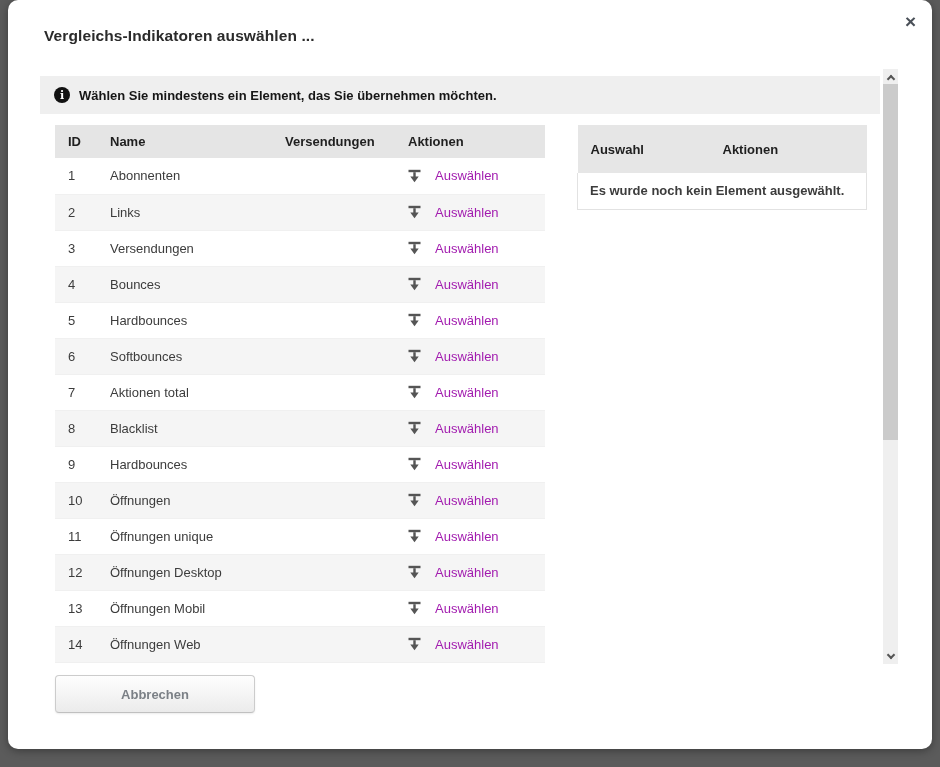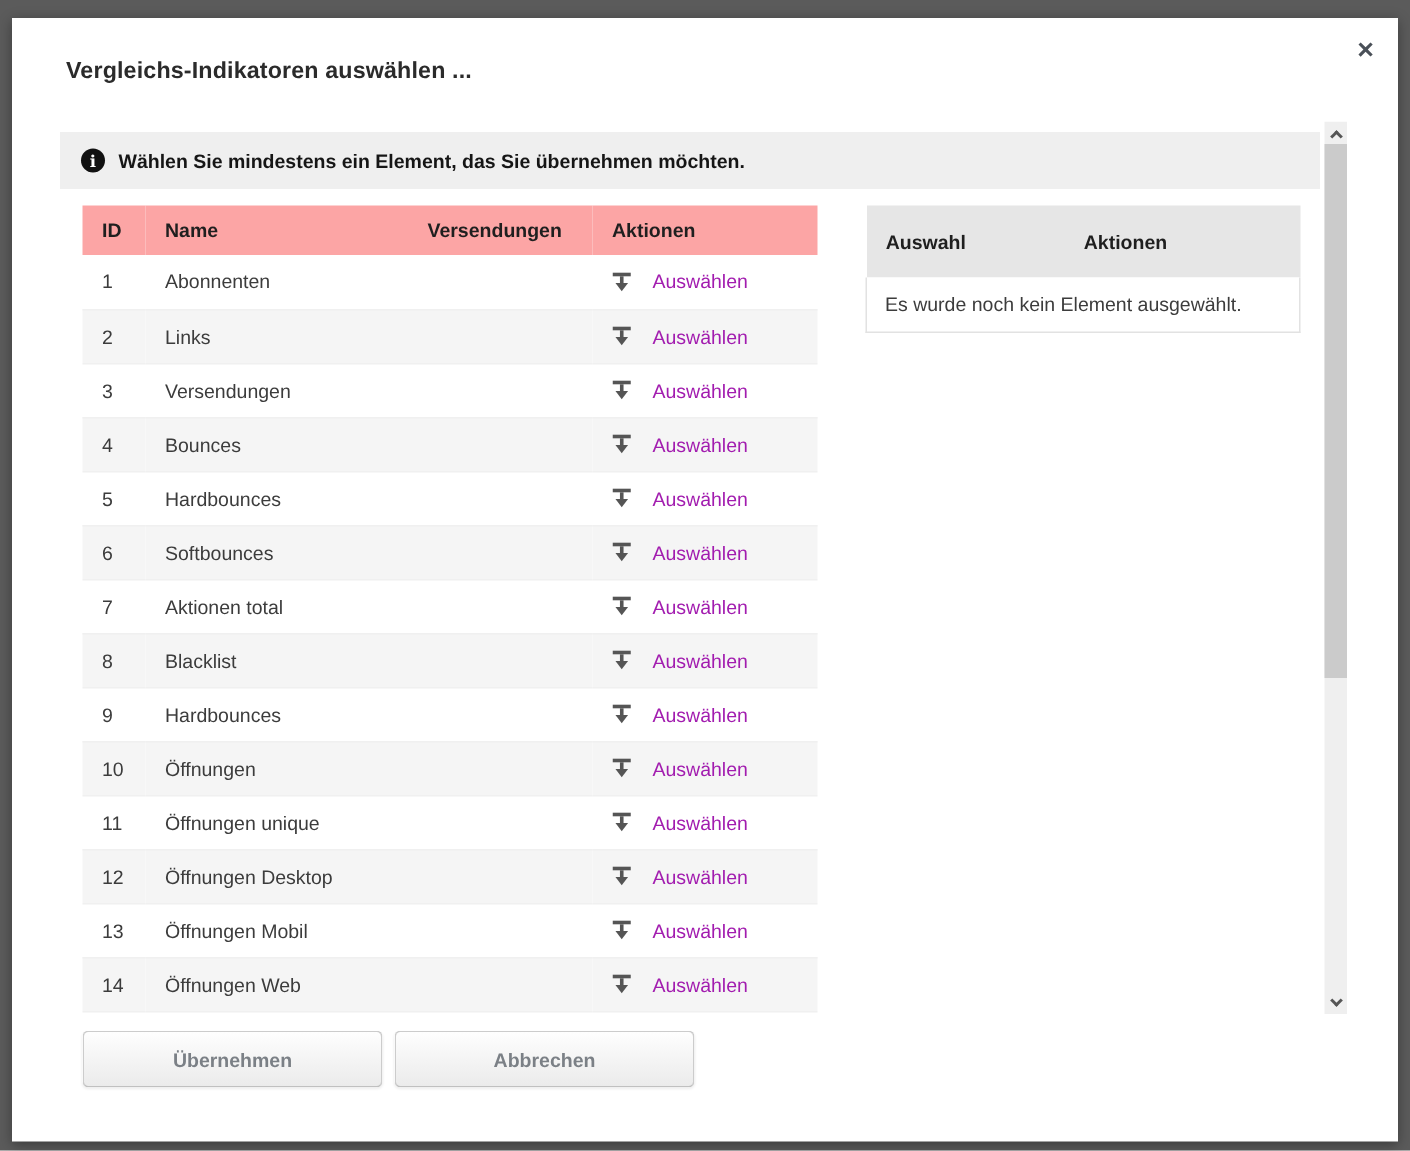--- a/index.html
+++ b/index.html
@@ -5,24 +5,24 @@
   * { box-sizing: border-box; margin: 0; padding: 0; }
   html, body { width: 940px; height: 767px; }
   body {
     position: relative;
     background: #5b5b5b;
     font-family: "Liberation Sans", sans-serif;
     overflow: hidden;
   }
   .modal {
     position: absolute;
-    left: 8px; top: 12px;
+    left: 8px; top: 0;
     width: 924px; height: 749px;
     background: #ffffff;
-    border-radius: 0;
+    border-radius: 10px;
     box-shadow: 0 2px 8px rgba(0,0,0,0.35);
   }
   .dialog-title {
     position: absolute;
     left: 36px; top: 27px;
     font-size: 15.5px;
     font-weight: bold;
     color: #2b2b2b;
     letter-spacing: 0.1px;
   }
@@ -72,21 +72,21 @@
   .tables {
     display: flex;
     align-items: flex-start;
     margin-top: 11px;
     padding-left: 15px;
     gap: 32px;
   }
   table { border-collapse: collapse; font-size: 13px; table-layout: fixed; }
   .indicator-table { width: 490px; }
   .indicator-table th {
-    background: #fca5a5;
+    background: #e5e5e5;
     text-align: left;
     height: 33px;
     padding: 0 13px;
     color: #1f1f1f;
     font-weight: bold;
   }
   .indicator-table td {
     height: 36px;
     padding: 0 13px;
     color: #3c3c3c;
@@ -119,20 +119,21 @@
   }
   .sel-col-1 { width: 132px; }
   .sel-col-2 { width: 157px; }
   .selection-table td {
     height: 36px;
     padding: 0 12px;
     color: #3c3c3c;
     background: #ffffff;
     border: 1px solid #e2e2e2;
     border-top: none;
+    font-weight: bold;
   }
   .scrollbar {
     position: absolute;
     top: 0; right: 0;
     width: 15px; height: 595px;
     background: #efefef;
   }
   .sb-btn {
     position: absolute;
     left: 0; width: 15px; height: 15px;
@@ -480,17 +481,16 @@
         <span class="chev up"></span>
       </div>
       <div class="sb-thumb"></div>
       <div class="sb-btn sb-down">
         <span class="chev down"></span>
       </div>
     </div>
   </div>
 
   <div class="footer">
-    <button class="btn">Übernehmen</button>
     <button class="btn">Abbrechen</button>
   </div>
 
 </div>
 
 </body></html>

